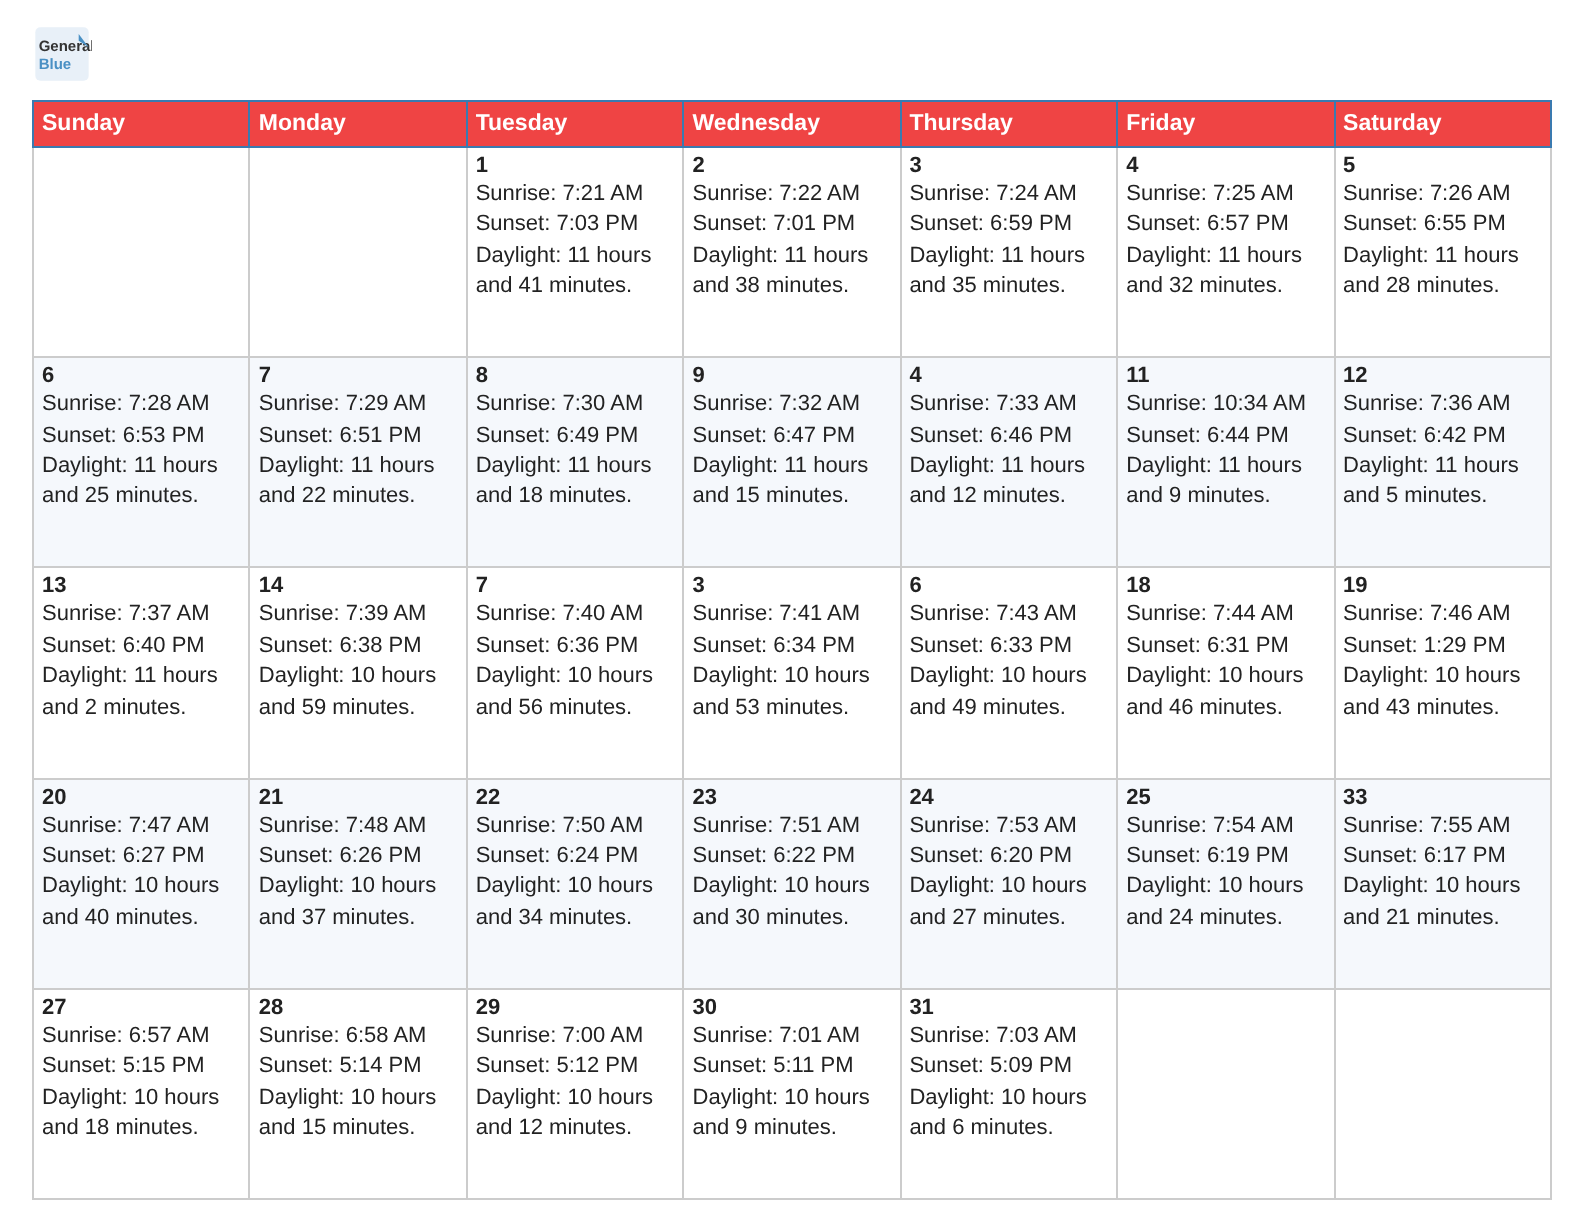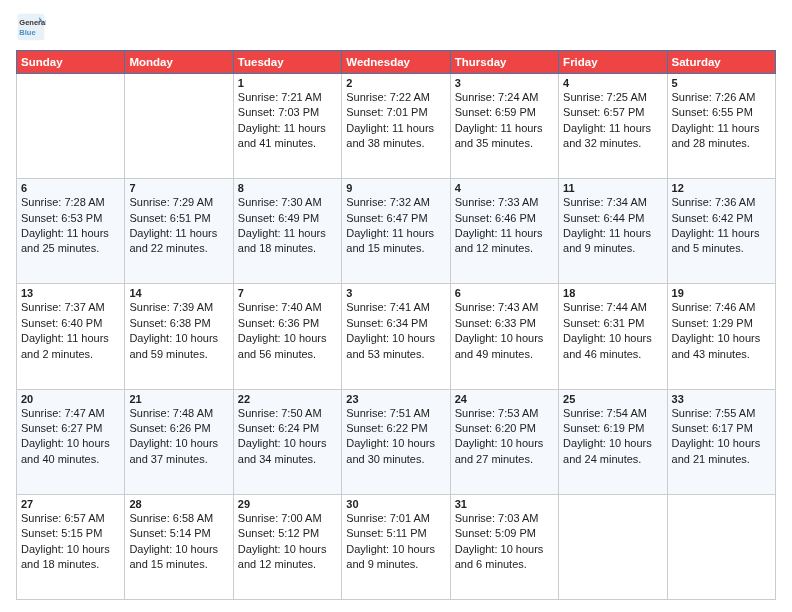--- a/index.html
+++ b/index.html
@@ -184,21 +184,21 @@
 Daylight: 11 hours and 15 minutes.</div>
           </td>
           <td>
             <span class="day-num">4</span>
             <div class="day-info">Sunrise: 7:33 AM
 Sunset: 6:46 PM
 Daylight: 11 hours and 12 minutes.</div>
           </td>
           <td>
             <span class="day-num">11</span>
-            <div class="day-info">Sunrise: 7:34 AM
+            <div class="day-info">Sunrise: 10:34 AM
 Sunset: 6:44 PM
 Daylight: 11 hours and 9 minutes.</div>
           </td>
           <td>
             <span class="day-num">12</span>
             <div class="day-info">Sunrise: 7:36 AM
 Sunset: 6:42 PM
 Daylight: 11 hours and 5 minutes.</div>
           </td>
         </tr>

